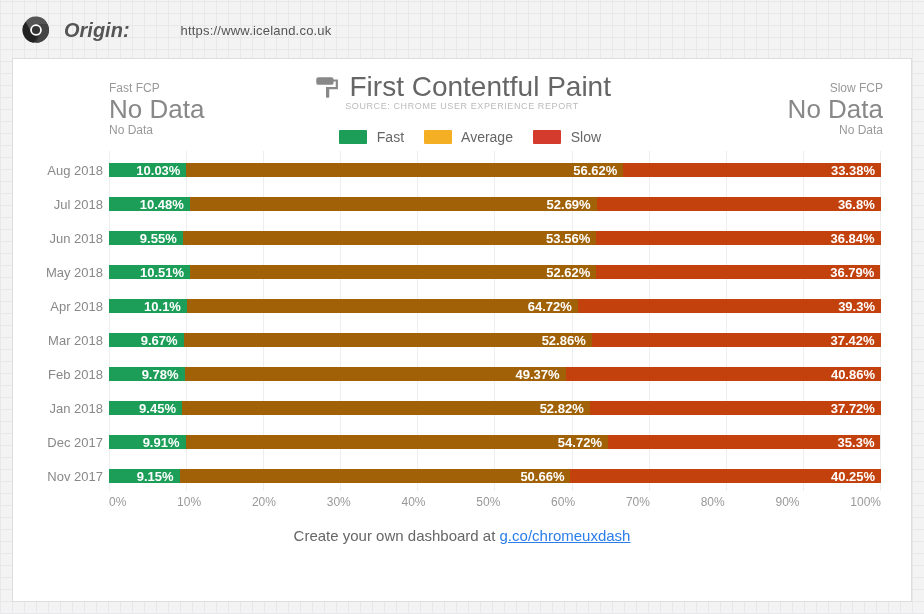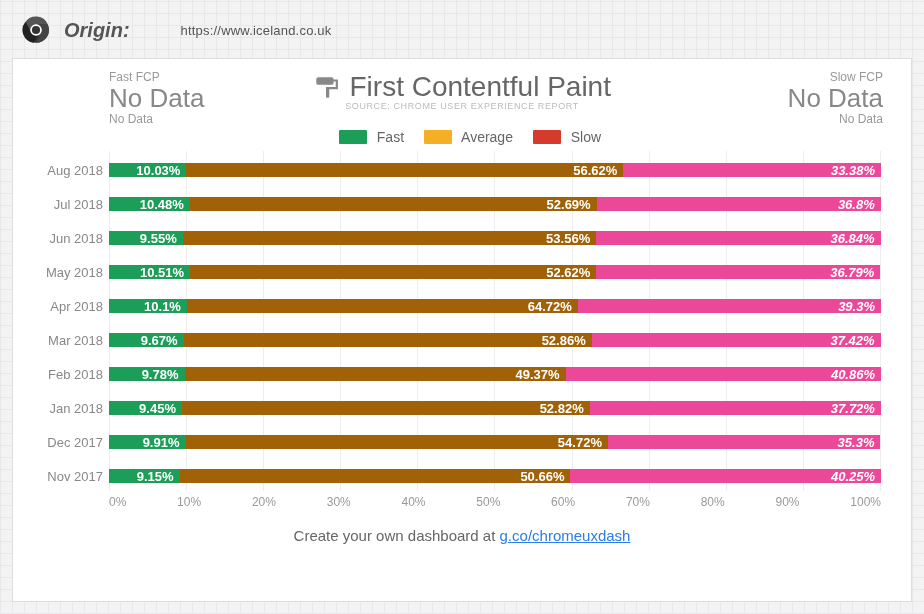--- a/index.html
+++ b/index.html
@@ -45,21 +45,21 @@
   .title-row {
     text-align: center;
     margin-bottom: 16px;
   }
   .title-row svg { vertical-align: -4px; margin-right: 6px; }
   .chart-title { font-size: 28px; color: #666; font-weight: 400; }
   .chart-source { text-align: center; font-size: 9px; letter-spacing: .6px; color: #bbb; margin-top: -2px; }
 
   .top-summary {
     position: absolute;
-    top: 12px;
+    top: 23px;
     width: 170px;
     color: #888;
     line-height: 1.1;
   }
   .top-summary.left { left: 96px; text-align: left; }
   .top-summary.right { right: 28px; text-align: right; }
   .ts-small { font-size: 12px; color: #999; }
   .ts-big { font-size: 26px; color: #888; font-weight: 400; }
 
   .legend {
@@ -101,21 +101,21 @@
     text-align: right; font-size: 13px; color: #888;
   }
   .bar {
     display: flex; width: 100%; height: 14px;
     font-size: 13px; color: #fff; font-weight: 600;
     box-shadow: 0 0 0 1px rgba(0,0,0,.03) inset;
   }
   .seg { display: flex; align-items: center; padding: 0 6px; white-space: nowrap; }
   .seg.fast { background: #1c9d58; justify-content: flex-end; }
   .seg.avg  { background: #a16207; justify-content: flex-end; }
-  .seg.slow { background: #ec4899; justify-content: flex-end; font-style: italic; }
+  .seg.slow { background: #c2410c; justify-content: flex-end; }
 
   .xaxis {
     display: flex; justify-content: space-between;
     margin-left: 72px; margin-right: 6px;
     font-size: 12px; color: #999;
     margin-top: 4px;
   }
 
   .footer {
     text-align: center;

